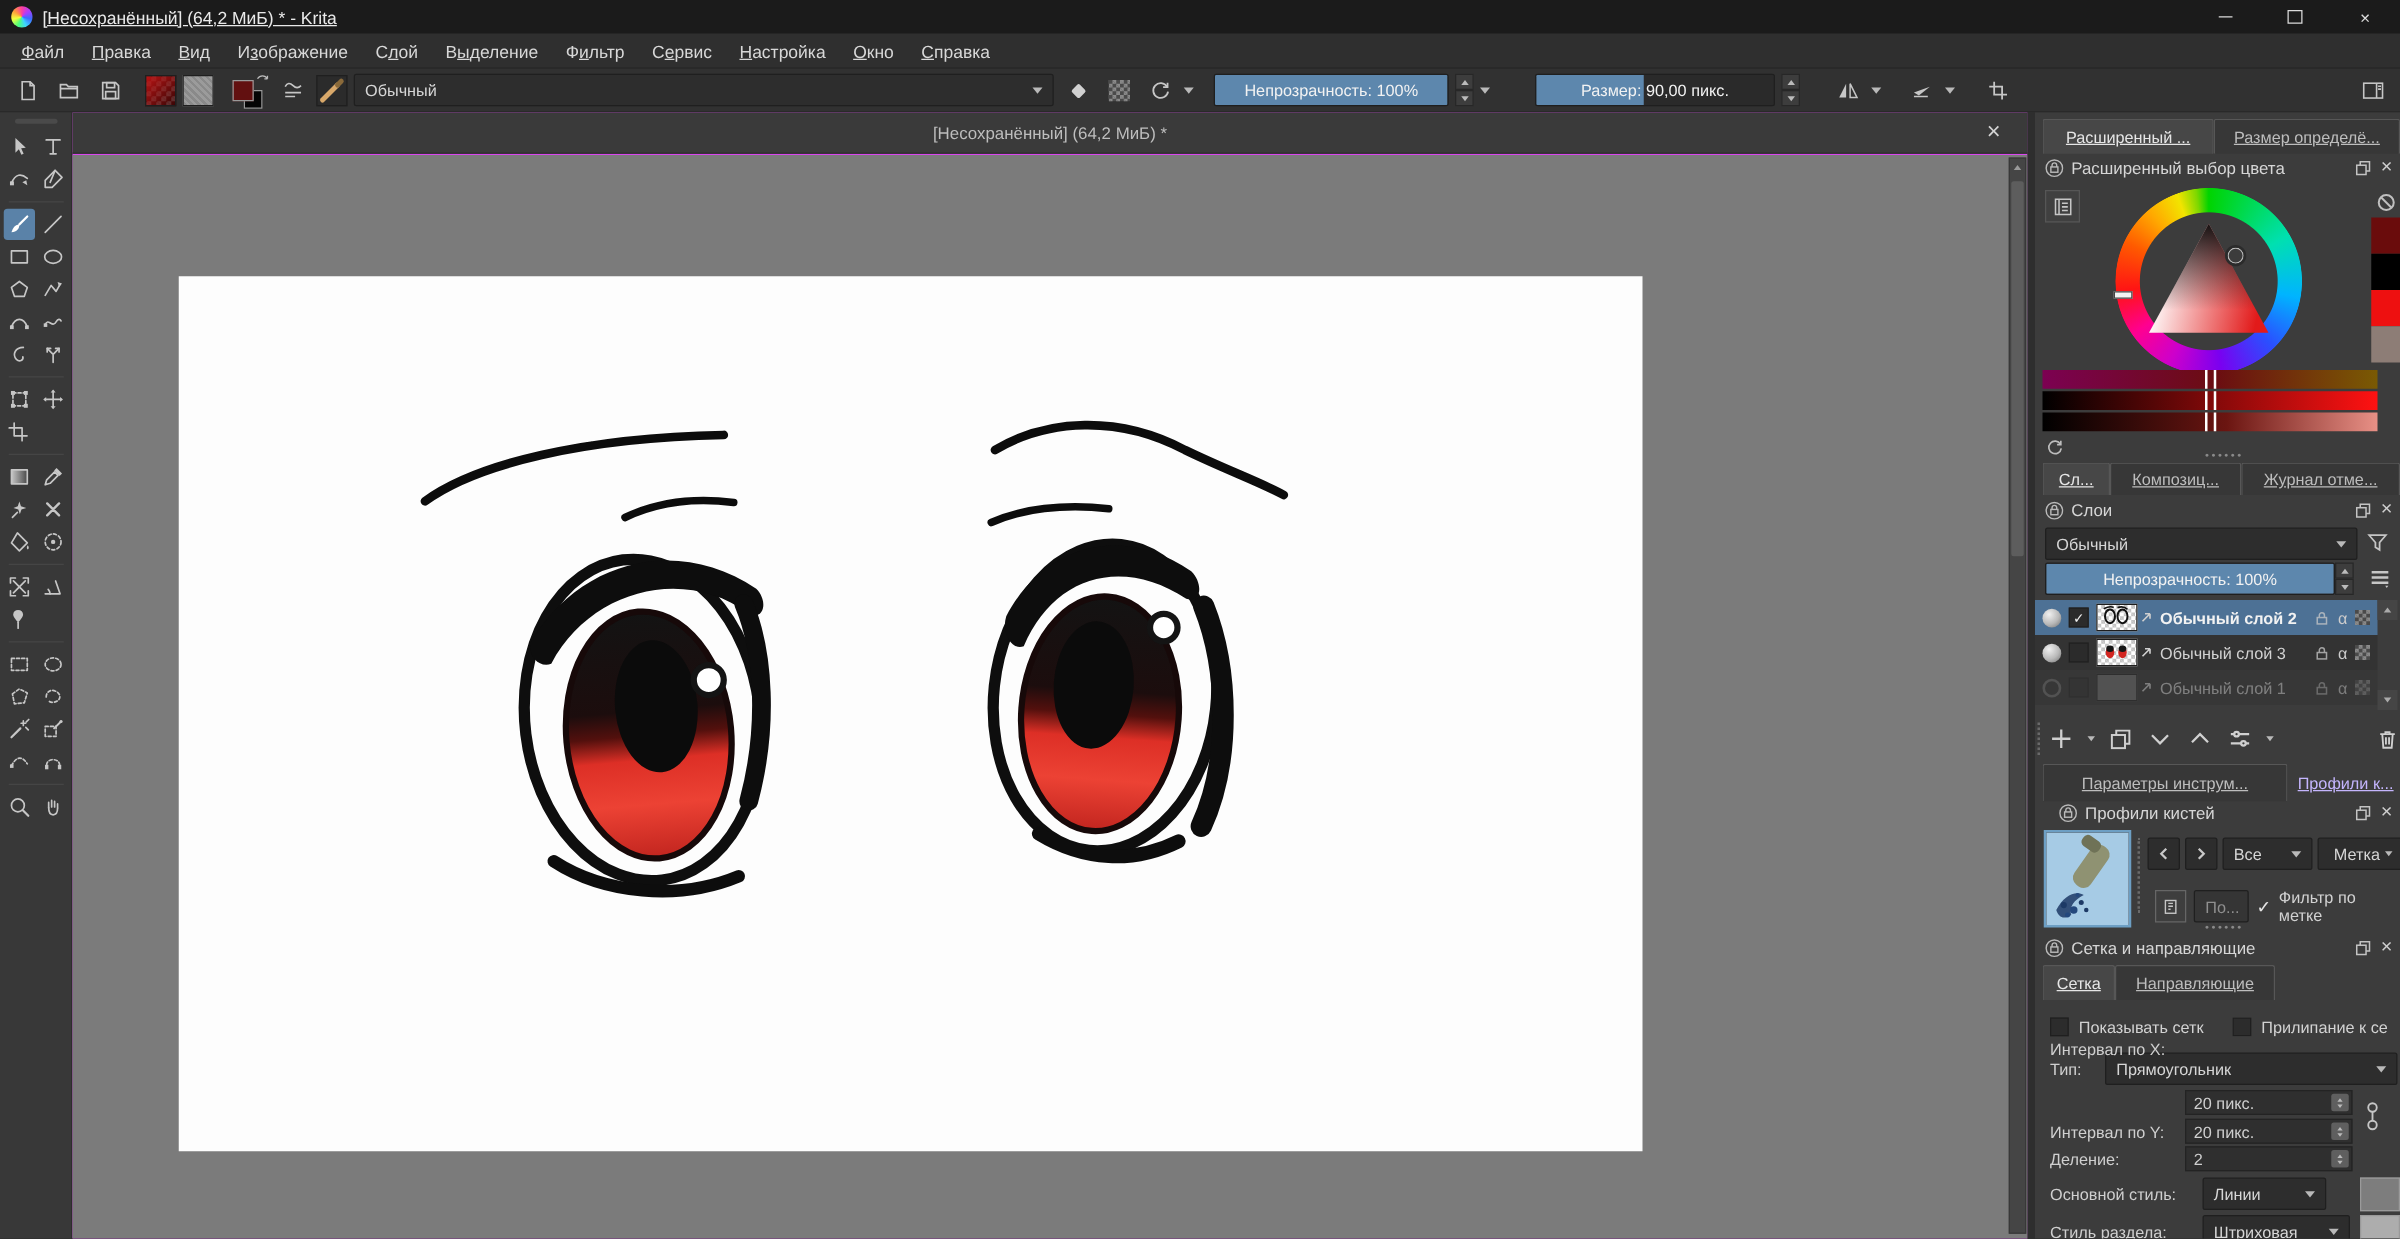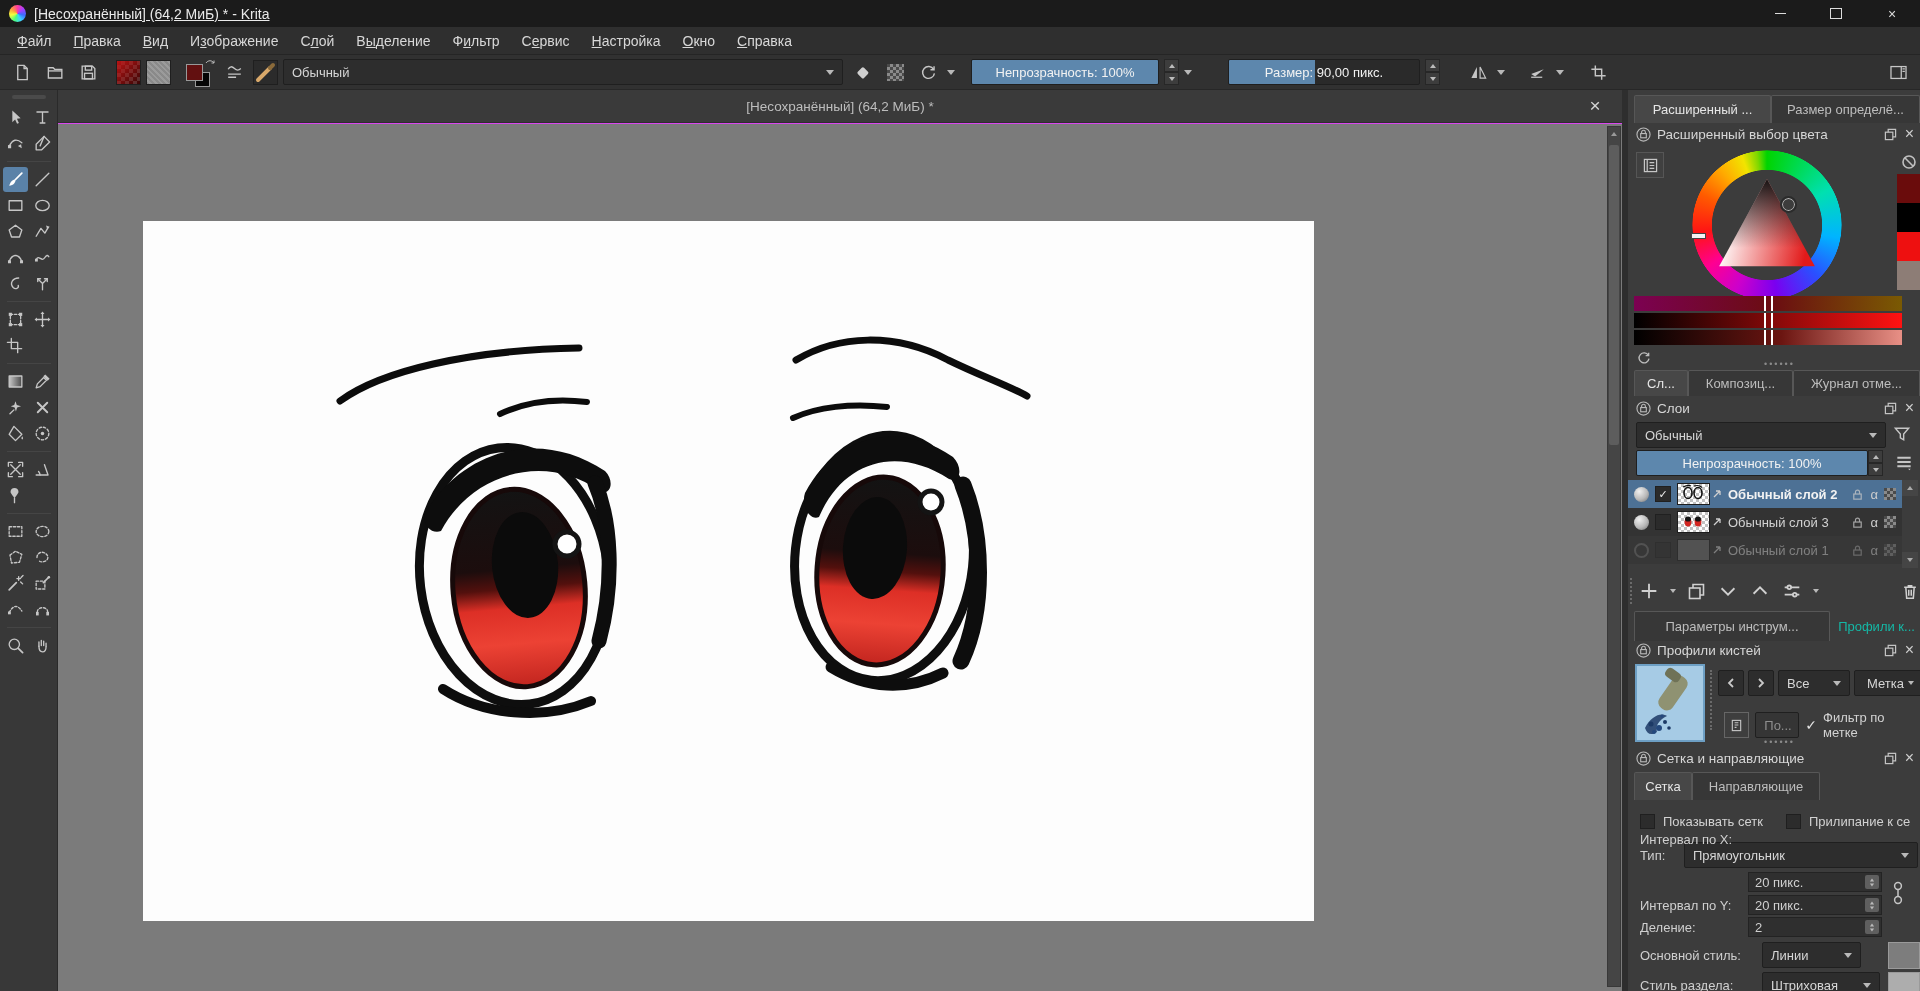--- a/index.html
+++ b/index.html
@@ -59,23 +59,23 @@
   .subwin-title{position:absolute;left:0;right:0;top:0;height:33px;display:flex;align-items:center;justify-content:center;font-size:13.5px;color:#bdbdbd;}
   .subwin-close{position:absolute;right:14px;top:3px;width:26px;height:26px;display:flex;align-items:center;justify-content:center;color:#d4d4d4;font-size:19px;}
   .viewport{position:absolute;left:0;top:34px;right:0;bottom:0;background:#7b7b7b;overflow:hidden;}
   .page{position:absolute;left:85px;top:97px;width:1171px;height:700px;background:#fdfdfd;}
   .vscroll{position:absolute;right:1px;top:2px;bottom:4px;width:14px;background:#454545;border:1px solid #383838;box-sizing:border-box;}
   .vscroll .arr{width:100%;height:14px;display:flex;align-items:center;justify-content:center;}
   .vscroll .thumb{position:absolute;left:1px;right:1px;top:18px;height:300px;background:#5d5d5d;border-radius:2px;}
   
   .splitter{position:absolute;left:1622px;top:90px;width:6px;height:901px;background:#2e2e2e;}
   .panel{position:absolute;left:1628px;top:90px;width:292px;height:901px;background:#3c3c3c;overflow:hidden;font-size:13px;}
-  .tab{border:1px solid #575757;border-bottom:none;background:#373737;color:#bdbdbd;display:flex;align-items:center;justify-content:center;box-sizing:border-box;white-space:nowrap;overflow:hidden;padding:11px 8px;border-radius:2px 2px 0 0;}
+  .tab{border:1px solid #575757;border-bottom:none;background:#373737;color:#bdbdbd;display:flex;align-items:center;justify-content:center;box-sizing:border-box;white-space:nowrap;overflow:hidden;padding:11px 8px;border-radius:2px 2px 0 0;text-decoration:underline;}
   .tab.on{background:#474747;color:#e6e6e6;}
-  .tab.plain{border:none;background:transparent;color:#14b8a6;}
+  .tab.plain{border:none;background:transparent;color:#c4b5fd;}
   .docker-head{display:flex;align-items:center;gap:6px;color:#d6d6d6;font-size:13.5px;}
   .dk-sp{margin-left:auto;display:flex;gap:8px;align-items:center;}
   .xchar{color:#cfcfcf;font-size:16px;line-height:1;}
   .wheel{position:absolute;border-radius:50%;
      background:conic-gradient(from 0deg,#00d400 0deg,#00e0b0 60deg,#00b4ff 100deg,#2a50ff 135deg,#7a00f0 172deg,#cc00cc 205deg,#ff0090 235deg,#ff1414 264deg,#ff5a00 295deg,#ffaa00 320deg,#f2e400 340deg,#7ed800 352deg,#00d400 360deg);
      -webkit-mask:radial-gradient(closest-side,transparent 73%,#000 74%,#000 99%,transparent 100%);
      mask:radial-gradient(closest-side,transparent 73%,#000 74%,#000 99%,transparent 100%);}
   .wtri{position:absolute;clip-path:polygon(50% 2%,4% 93%,96% 93%);
      background:linear-gradient(to bottom,rgba(8,8,8,.97),rgba(8,8,8,0) 74%),linear-gradient(102deg,#ffffff 16%,#e21a1a 86%);}
   .wmark{position:absolute;width:13px;height:13px;border:2px solid #2b2b2b;border-radius:50%;box-shadow:0 0 0 1px #bbb inset;}
@@ -996,21 +996,21 @@
       <svg width="20" height="21" viewBox="0 0 24 24" stroke="#d0d0d0" stroke-width="1.8" fill="none">
           <path d="M5 7 h14 M10 7 V5 h4 v2"></path>
           <path d="M7 7 l1 13 h8 l1 -13"></path>
           <path d="M10.5 10 v7 M13.5 10 v7"></path>
         </svg>
     </div>
 
     <div class="tab abs" style="left:6px;top:521px;width:196px;height:30px">Параметры инструм...</div>
     <div class="tab plain abs" style="left:205px;top:521px;width:87px;height:30px">Профили к...</div>
 
-    <div class="docker-head abs" style="left:8px;top:552px;right:6px">
+    <div class="docker-head abs" style="left:19px;top:552px;right:6px">
       <svg class="pi" width="15" height="15" viewBox="0 0 16 16" fill="none" stroke="#b9b9b9" stroke-width="1.2">
           <circle cx="8" cy="8" r="7"></circle>
           <rect x="5" y="7" width="6" height="4.5"></rect>
           <path d="M6 7 v-1.5 a2 2 0 0 1 4 0 V7"></path>
         </svg>
       <span>Профили кистей</span>
       <span class="dk-sp">
         <svg class="pi" width="13" height="13" viewBox="0 0 14 14" fill="none" stroke="#c3c3c3" stroke-width="1.3">
             <rect x="1.5" y="4.5" width="8" height="8"></rect>
             <path d="M4.5 4.5 v-3 h8 v8 h-3"></path>

